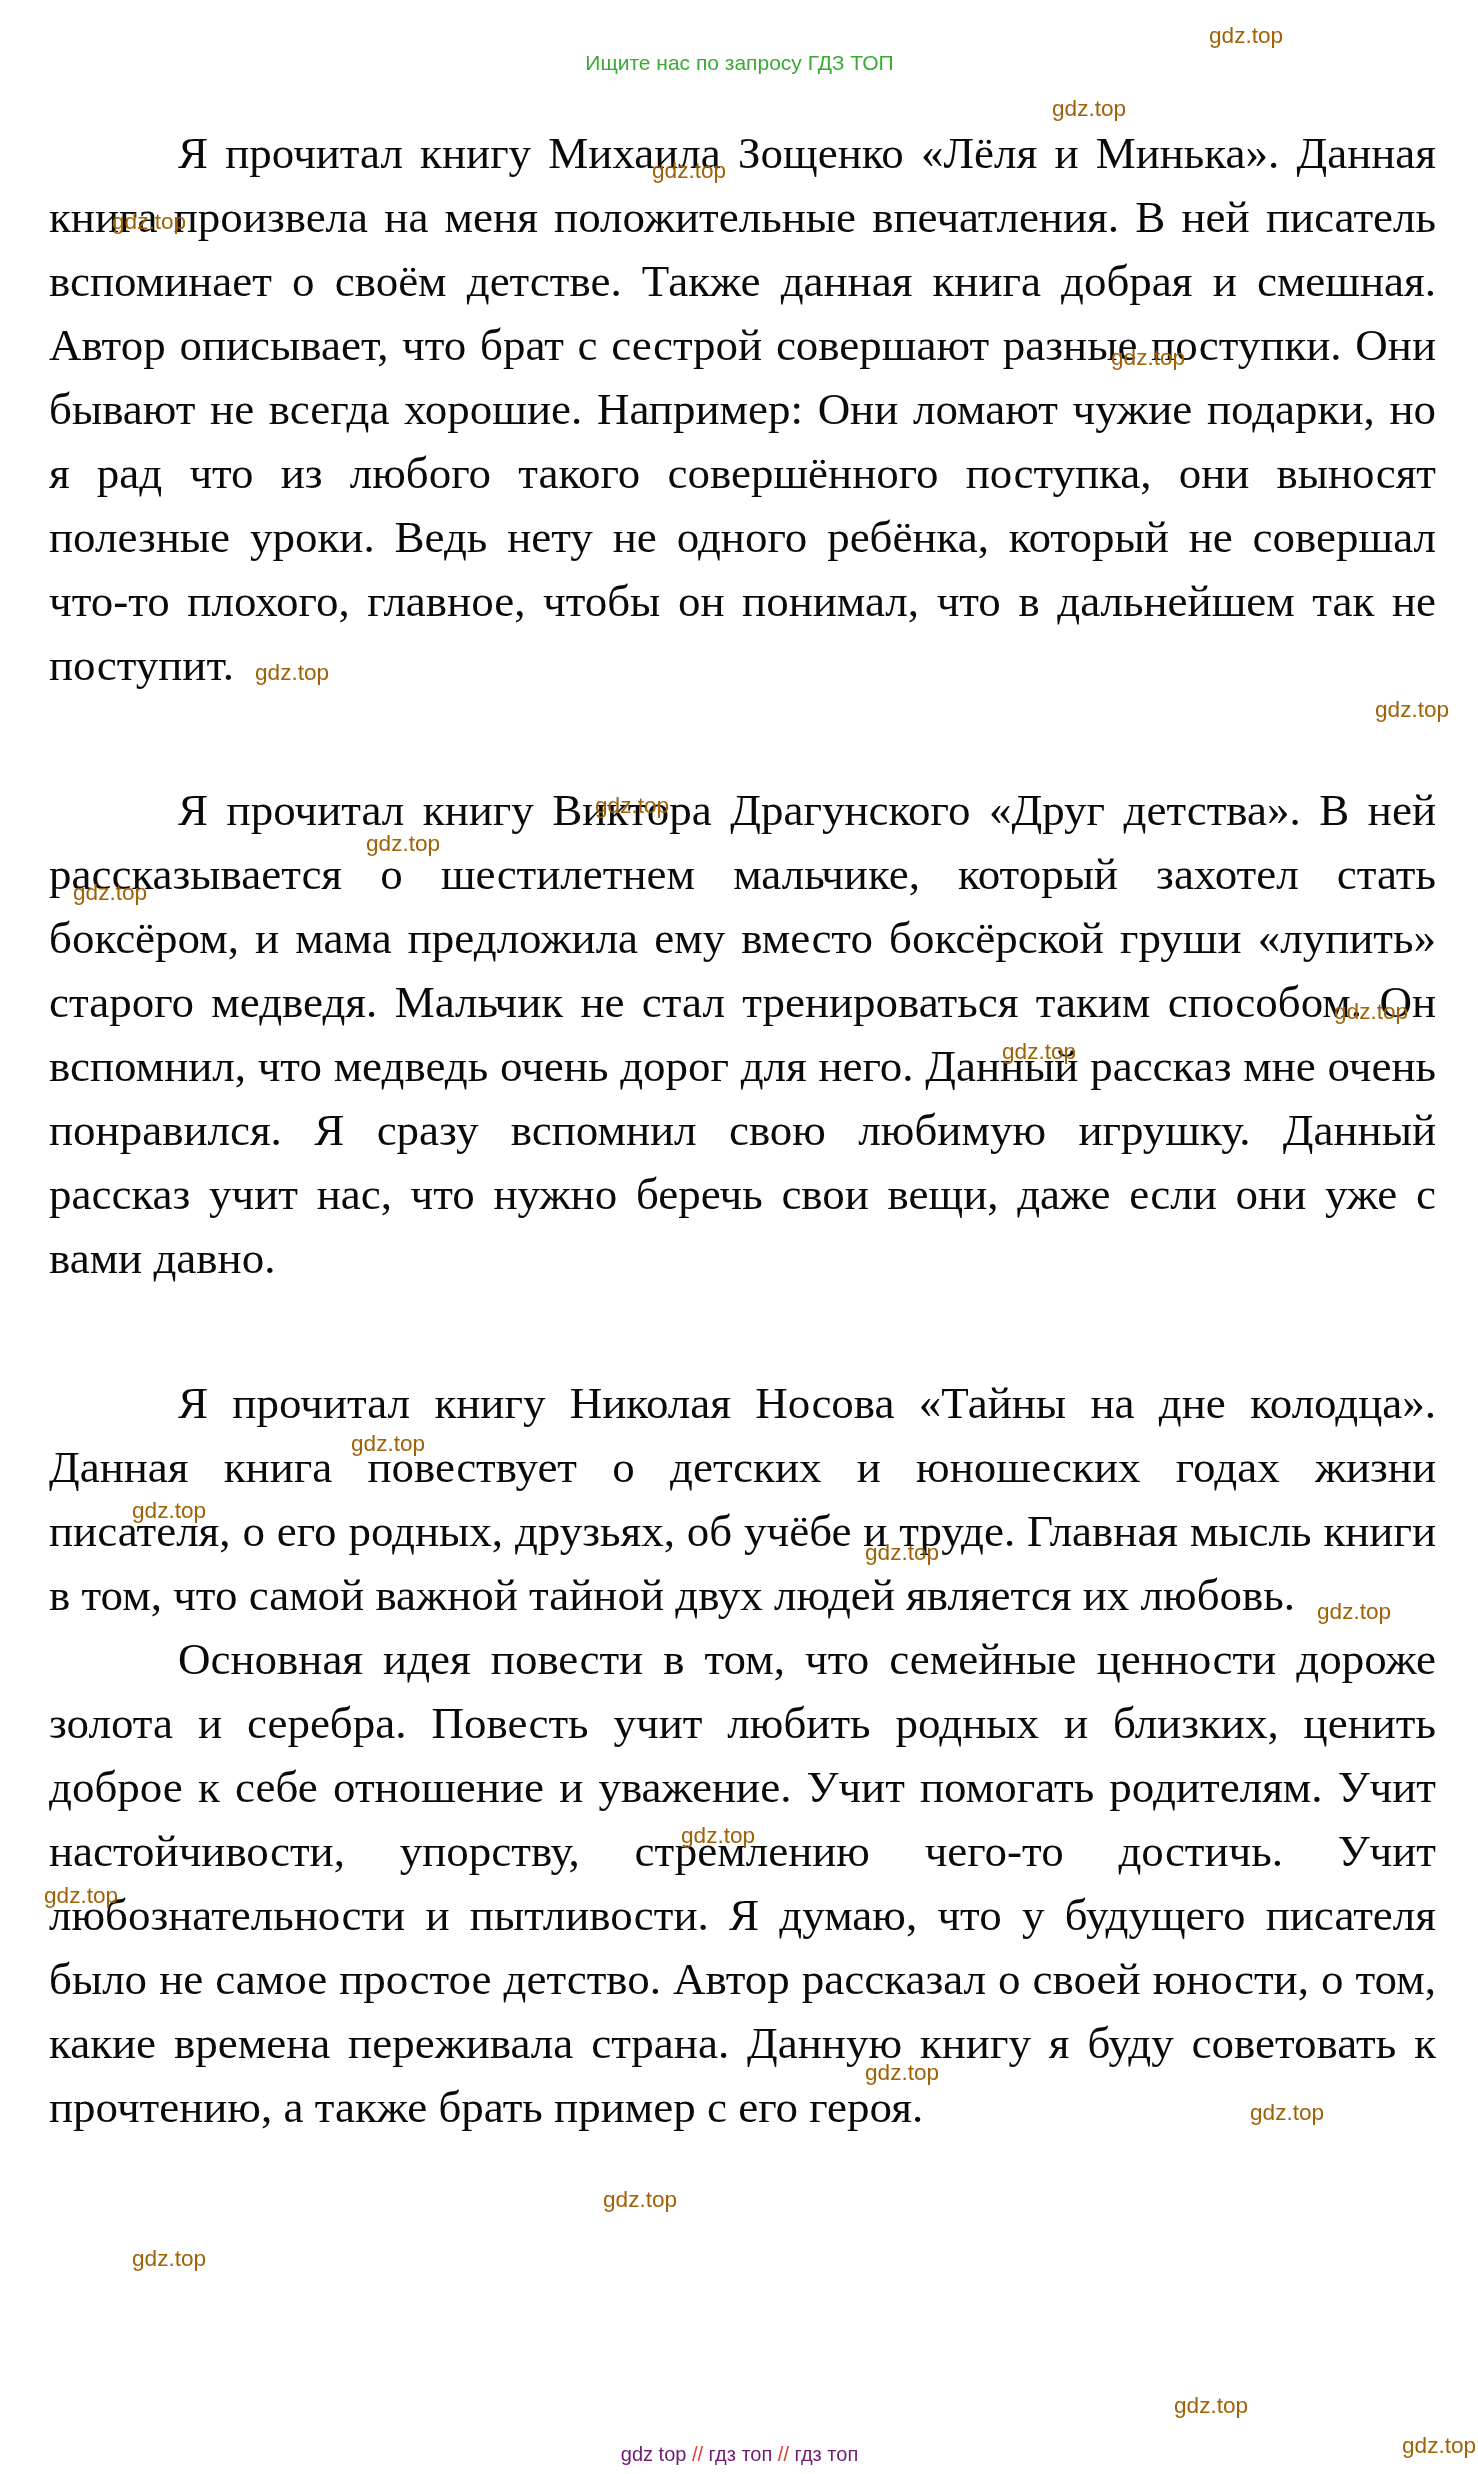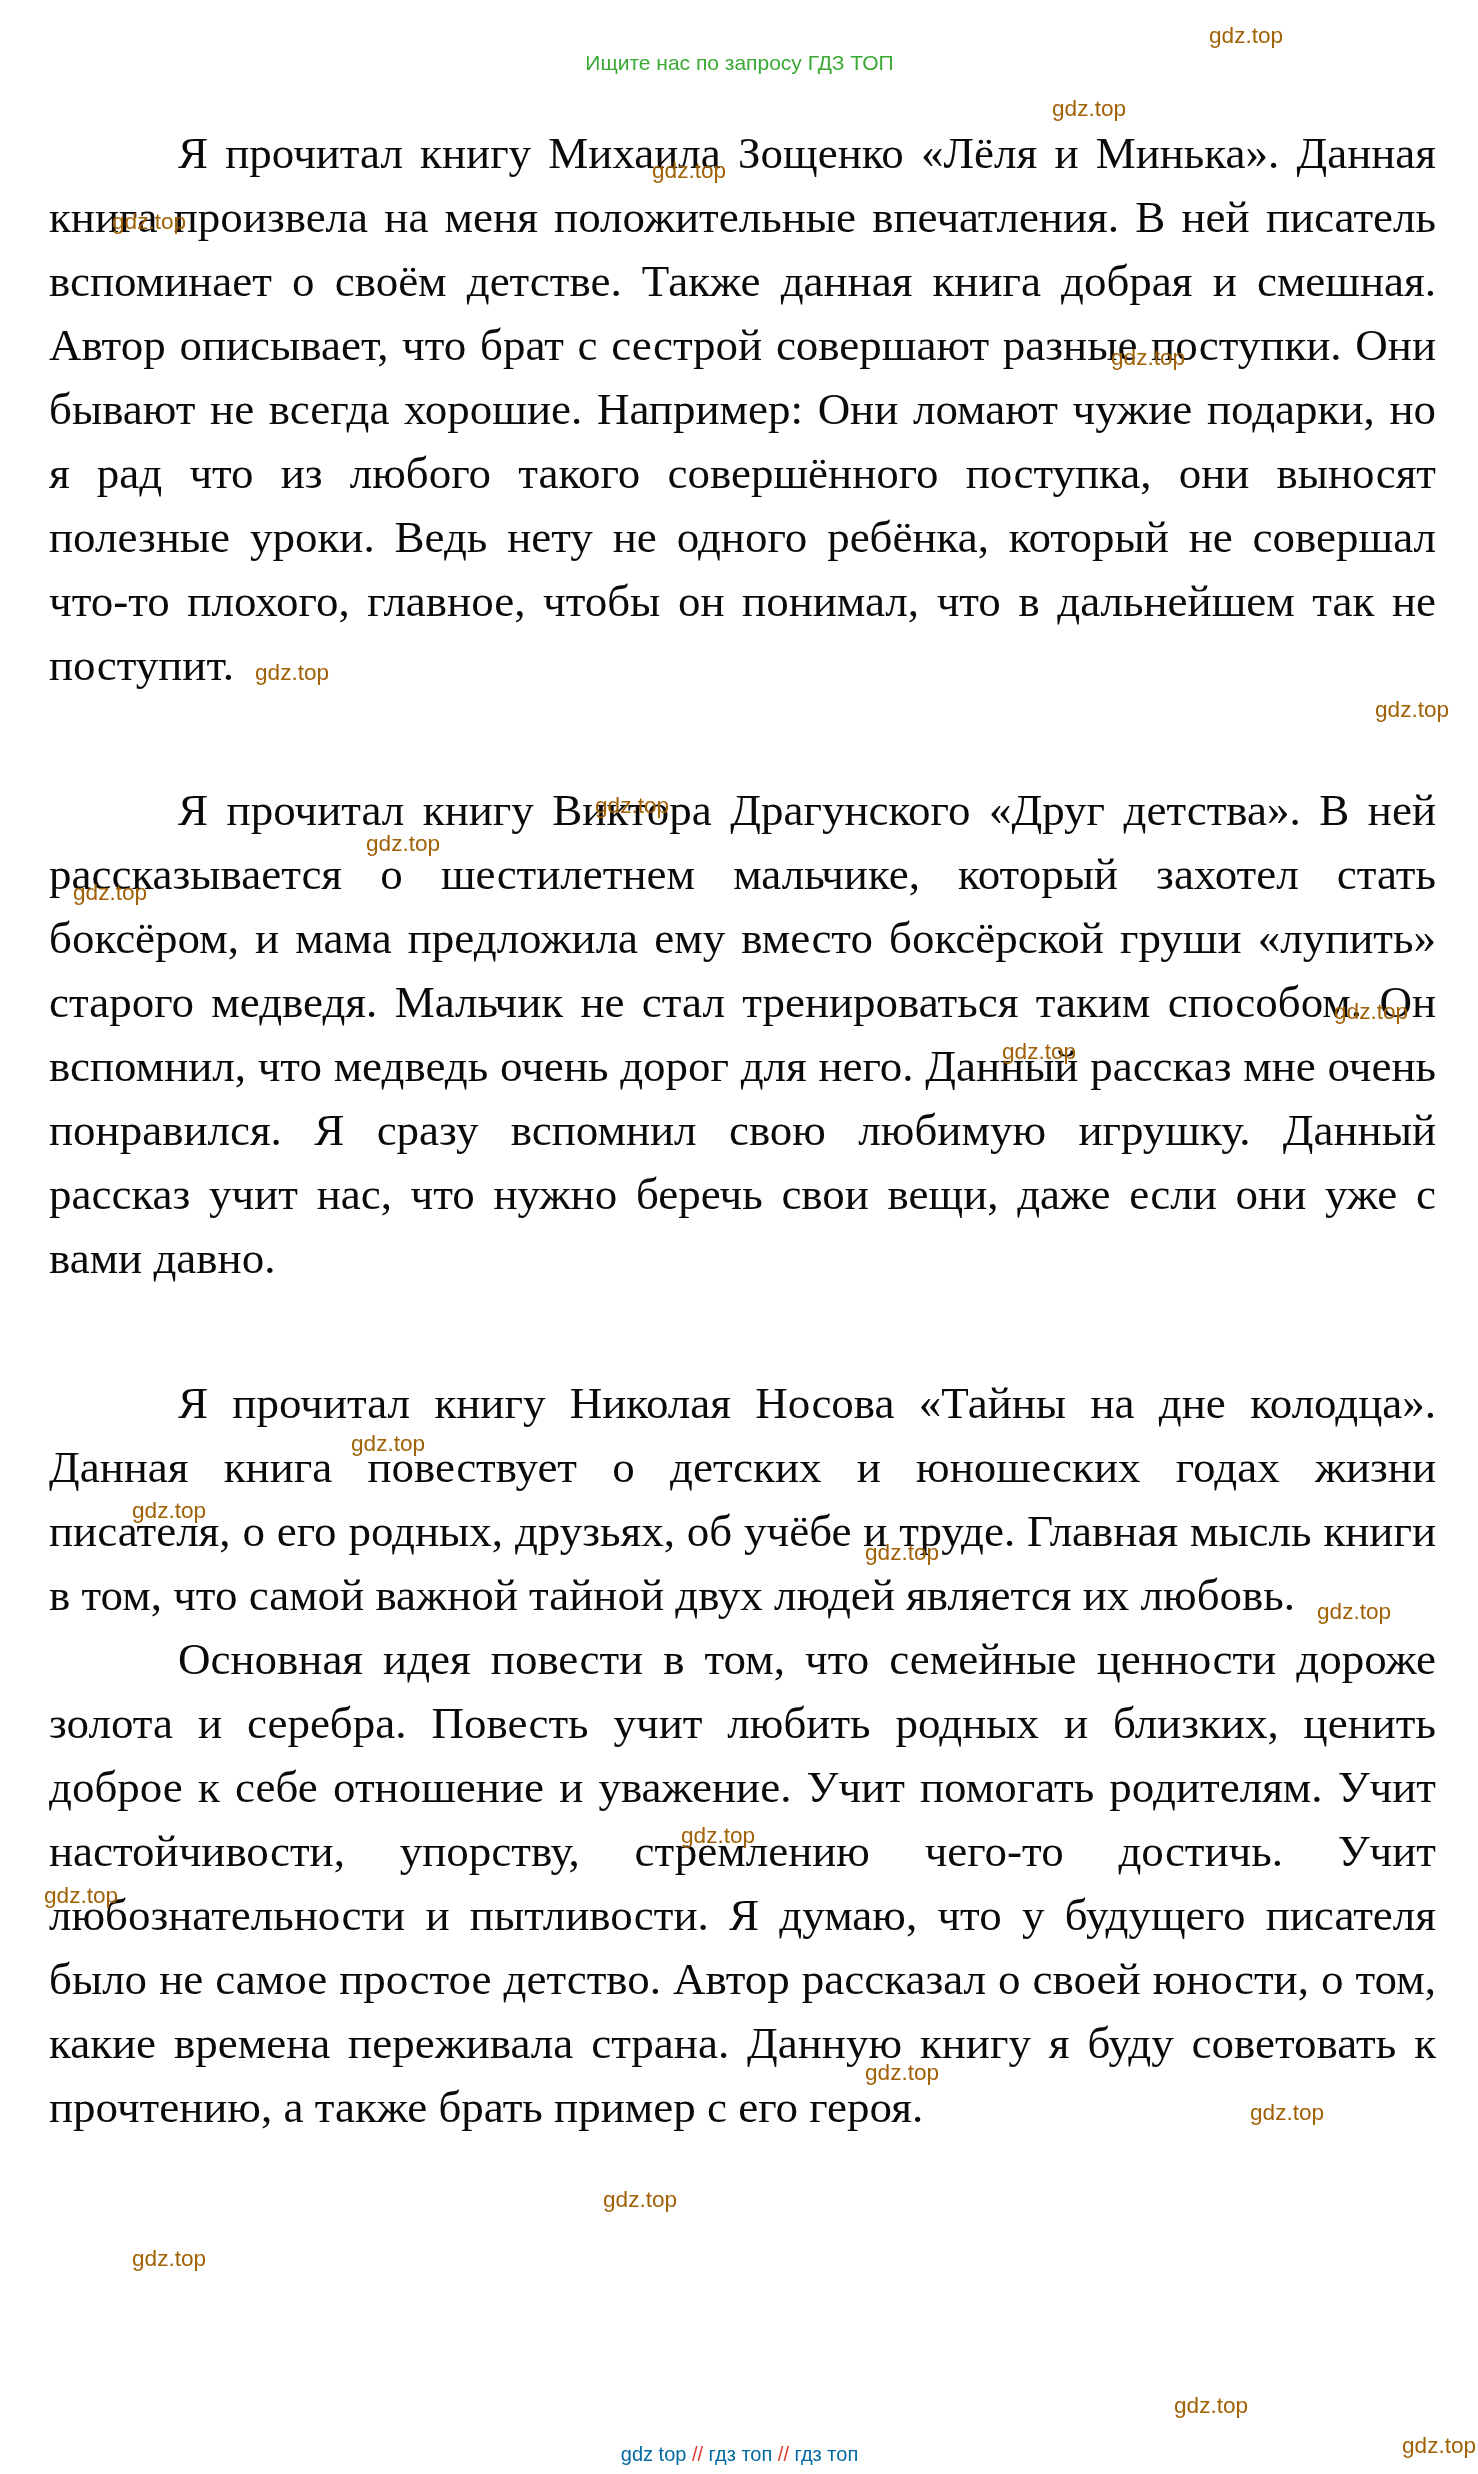--- a/index.html
+++ b/index.html
@@ -38,21 +38,21 @@
     color: #a16207;
     white-space: nowrap;
   }
   .footer {
     position: absolute;
     bottom: 8.7px; left: 0; width: 100%;
     text-align: center;
     font-family: "Liberation Sans", sans-serif;
     font-size: 20px;
   }
-  .c-green { color: #0369a1; }
+  .c-green { color: #701a75; }
   .c-red { color: #e03c31; }
 </style>
 </head>
 <body>
 
 <div class="top-note">Ищите нас по запросу ГДЗ ТОП</div>
 
 <div class="content">
   <p class="para indent gap">Я прочитал книгу Михаила Зощенко «Лёля и Минька». Данная книга произвела на меня положительные впечатления. В ней писатель вспоминает о своём детстве. Также данная книга добрая и смешная. Автор описывает, что брат с сестрой совершают разные поступки. Они бывают не всегда хорошие. Например: Они ломают чужие подарки, но я рад что из любого такого совершённого поступка, они выносят полезные уроки. Ведь нету не одного ребёнка, который не совершал что-то плохого, главное, чтобы он понимал, что в дальнейшем так не поступит.</p>
   <p class="para indent gap">Я прочитал книгу Виктора Драгунского «Друг детства». В ней рассказывается о шестилетнем мальчике, который захотел стать боксёром, и мама предложила ему вместо боксёрской груши «лупить» старого медведя. Мальчик не стал тренироваться таким способом. Он вспомнил, что медведь очень дорог для него. Данный рассказ мне очень понравился. Я сразу вспомнил свою любимую игрушку. Данный рассказ учит нас, что нужно беречь свои вещи, даже если они уже с вами давно.</p>

